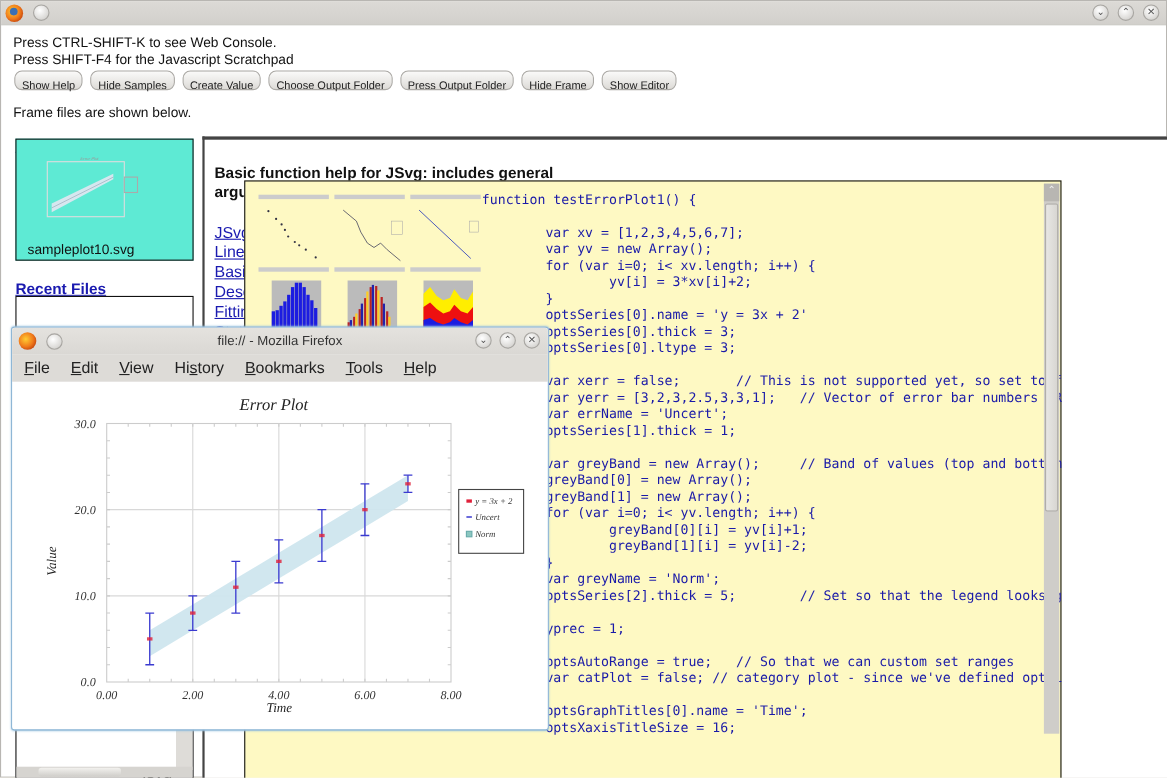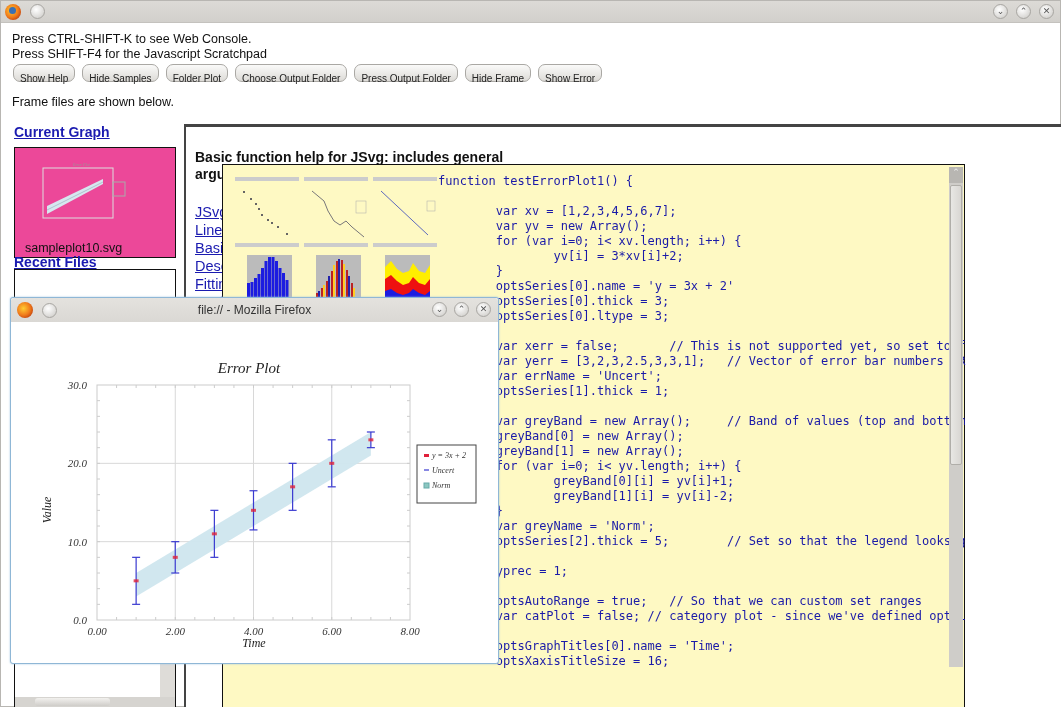--- a/index.html
+++ b/index.html
@@ -15,21 +15,21 @@
   .titlebar .wbtns { position: absolute; right: 6px; top: 3px; display: flex; gap: 8px; }
   .wbtn { width: 15px; height: 15px; border-radius: 50%; background: radial-gradient(circle at 40% 35%, #fff, #c9c7c3); border: 1px solid #a8a6a2; font-size: 9px; line-height: 13px; text-align: center; color: #555; }
 
   .content { position: absolute; left: 0; top: 23px; right: 0; bottom: 0; }
   .hint { position: absolute; left: 11px; font-size: 12.5px; color: #111; }
   .toolbar-row { position: absolute; left: 12px; top: 40px; display: flex; gap: 7px; }
   .btn { font-size: 10px; color: #222; background: linear-gradient(#fafaf9, #dddbd7); border: 1px solid #aaa8a4; border-radius: 7px; padding: 8px 6px; height: 13px; line-height: 11px; }
   .output-note { position: absolute; left: 11px; top: 71px; font-size: 12.5px; color: #111; }
 
   .side-link { position: absolute; left: 13px; font-size: 14px; font-weight: bold; color: #1a1ab0; text-decoration: underline; }
-  .thumb-box { position: absolute; left: 13px; top: 123px; width: 162px; height: 111px; border: 1px solid #111; background: #ec4899; }
+  .thumb-box { position: absolute; left: 13px; top: 102px; width: 162px; height: 111px; border: 1px solid #111; background: #5eead4; }
   .thumb-box .fname { position: absolute; left: 10px; bottom: 2px; font-size: 12.5px; color: #111; }
   .recent-box { position: absolute; left: 13px; top: 245px; width: 162px; height: 439px; border: 1px solid #111; background: #fff; }
   .recent-box .svgname { position: absolute; left: 114px; top: 401px; font-size: 15px; color: #111; margin-top: 23px; }
   .recent-vscroll { position: absolute; right: 0; top: 390px; width: 15px; height: 40px; background: #dedcd8; }
   .recent-hscroll { position: absolute; left: 0; bottom: 0; width: 160px; height: 10px; background: #d6d4d0; }
   .recent-hscroll .thumb { position: absolute; left: 20px; top: 1px; width: 75px; height: 8px; background: linear-gradient(#f2f1ee, #cfcdc9); border-radius: 3px; }
 
   .help-frame { position: absolute; left: 183px; top: 100px; width: 878px; height: 585px; border-left: 2px solid #444; border-top: 3px solid #444; background: #fff; }
   .help-frame .h-title { position: absolute; left: 9px; top: 22px; font-size: 14px; font-weight: bold; color: #111; line-height: 17px; width: 340px; }
   .help-links { position: absolute; left: 9px; top: 76px; }
@@ -72,25 +72,25 @@
     </div>
   </div>
 
   <div class="content">
     <div class="hint" style="top:8px">Press CTRL-SHIFT-K to see Web Console.</div>
     <div class="hint" style="top:23px">Press SHIFT-F4 for the Javascript Scratchpad</div>
 
     <div class="toolbar-row">
       <div class="btn">Show Help</div>
       <div class="btn">Hide Samples</div>
-      <div class="btn">Folder Plot</div>
+      <div class="btn">Create Value</div>
       <div class="btn">Choose Output Folder</div>
       <div class="btn">Press Output Folder</div>
       <div class="btn">Hide Frame</div>
-      <div class="btn">Show Error</div>
+      <div class="btn">Show Editor</div>
     </div>
 
     <div class="output-note">Frame files are shown below.</div>
 
     <div class="side-link" style="top:100px">Current Graph</div>
     <div class="thumb-box">
       <svg width="160" height="90" style="position:absolute;left:0;top:0">
         <rect x="28" y="20" width="70" height="50" fill="none" stroke="#ddd"></rect>
         <polygon points="32,66 88,36 88,31 32,58" fill="#d6e7ef"></polygon>
         <line x1="32" y1="62" x2="88" y2="34" stroke="#9ab" stroke-width="0.6"></line>
@@ -215,20 +215,29 @@
   <div class="ptitle">
     <div class="ff-logo" style="width:16px;height:16px;border-radius:50%;background:radial-gradient(circle at 40% 40%, #ffcc33 0, #f07a1a 50%, #c2410c 80%);margin-left:6px;"></div>
     <div class="pin-btn" style="width:15px;height:15px;border-radius:50%;background:radial-gradient(circle at 40% 35%, #fff, #c9c7c3);border:1px solid #a8a6a2;margin-left:9px;"></div>
     <div class="title">file:// - Mozilla Firefox</div>
     <div style="position:absolute;right:7px;top:4px;display:flex;gap:7px;">
       <div class="wbtn">⌄</div>
       <div class="wbtn">⌃</div>
       <div class="wbtn">✕</div>
     </div>
   </div>
+  <div class="menubar" id="menubar">
+      <span><u>F</u>ile</span>
+      <span><u>E</u>dit</span>
+      <span><u>V</u>iew</span>
+      <span>Hi<u>s</u>tory</span>
+      <span><u>B</u>ookmarks</span>
+      <span><u>T</u>ools</span>
+      <span><u>H</u>elp</span>
+    </div>
 
   <div class="plot-area">
     <svg id="chart" width="487" height="315">
       <text id="chart-title" x="238" y="25" font-size="15" text-anchor="middle" fill="#222">Error Plot</text>
       <text id="chart-xlabel" x="243" y="299" font-size="12" text-anchor="middle" fill="#222">Time</text>
       <text id="chart-ylabel" x="0" y="0" font-size="12" text-anchor="middle" fill="#222" transform="translate(40,162) rotate(-90)">Value</text>
       <g id="chart-grid">
           <rect x="86" y="37" width="313" height="235" fill="#fff" stroke="#ccc"></rect>
           <line x1="164.25" y1="37" x2="164.25" y2="272" stroke="#d8d8d8"></line>
           <line x1="242.5" y1="37" x2="242.5" y2="272" stroke="#d8d8d8"></line>

